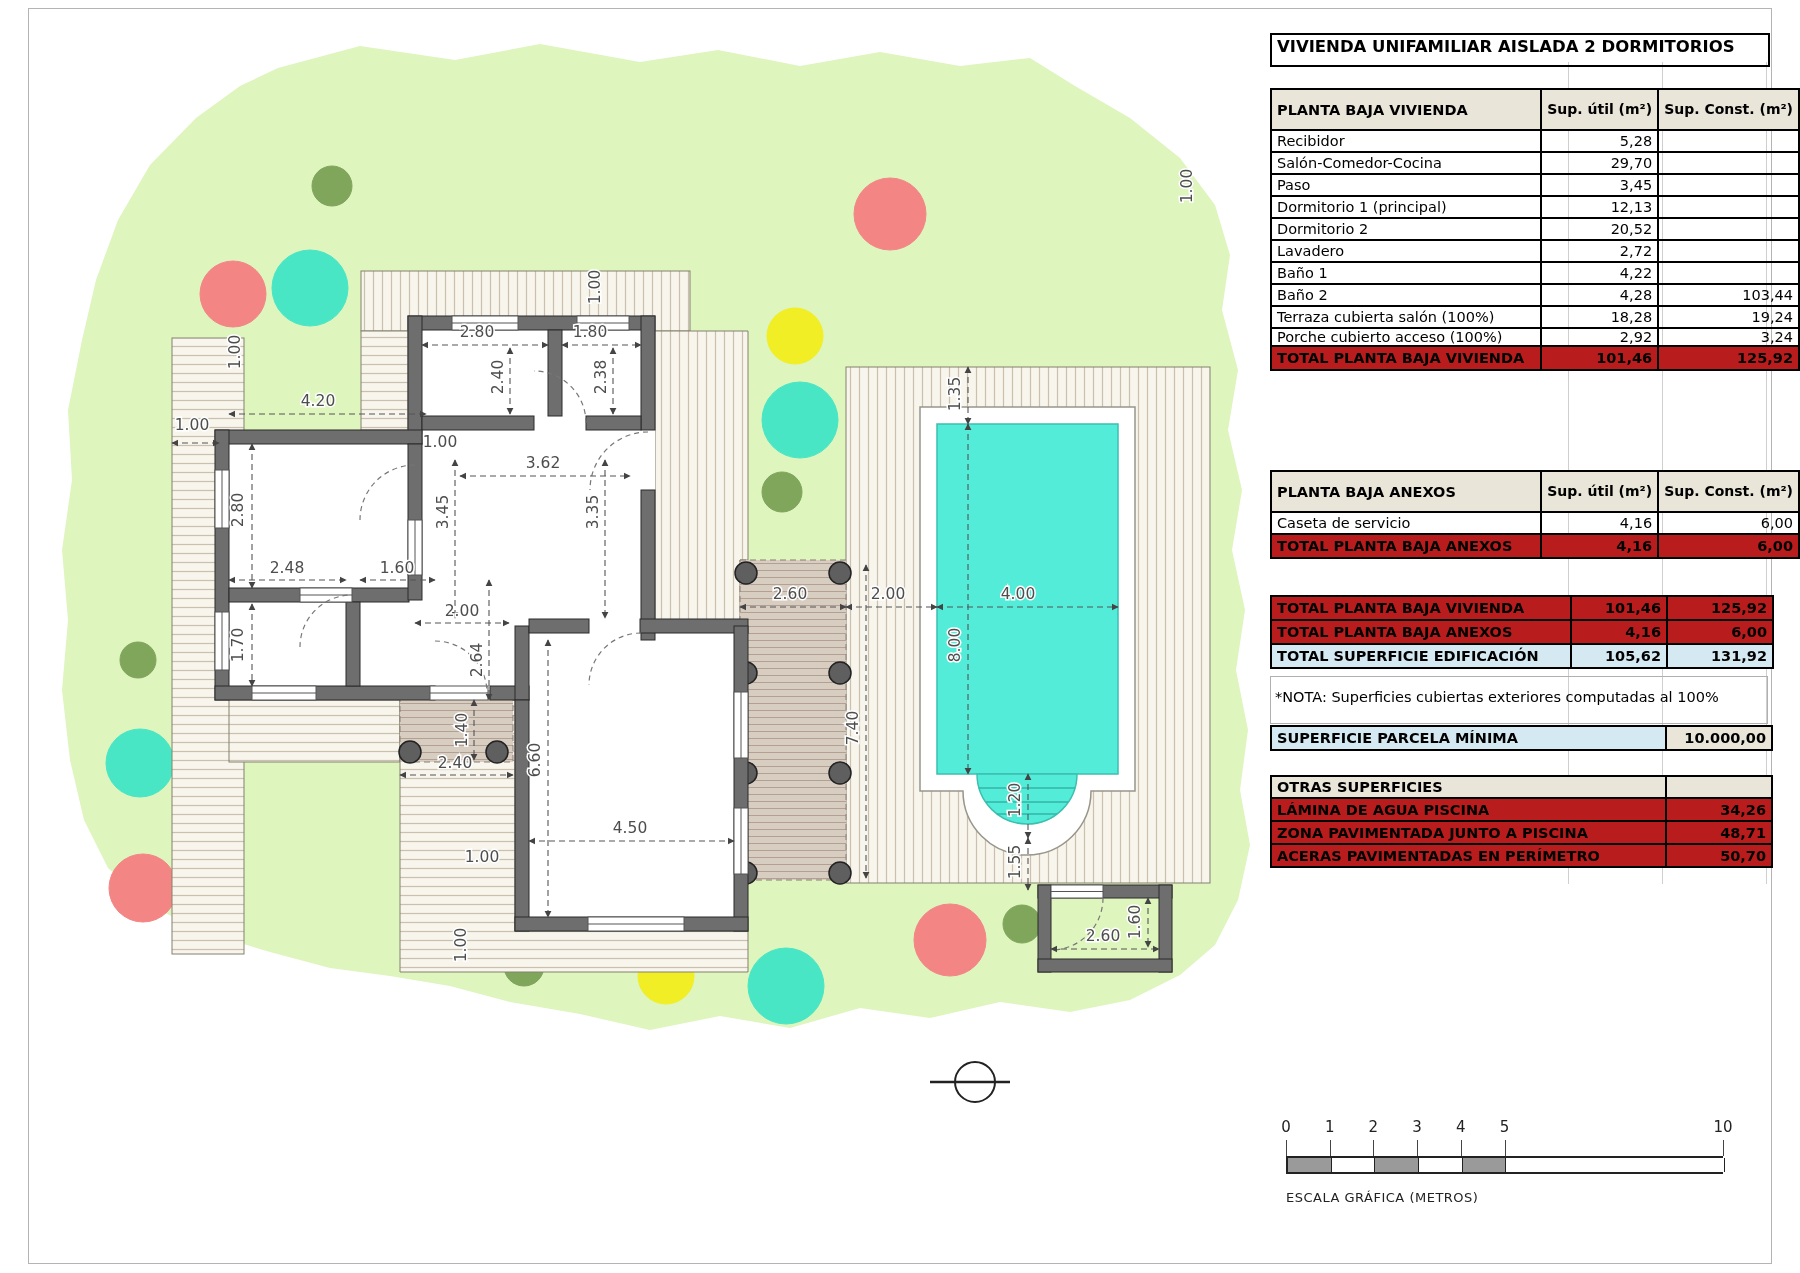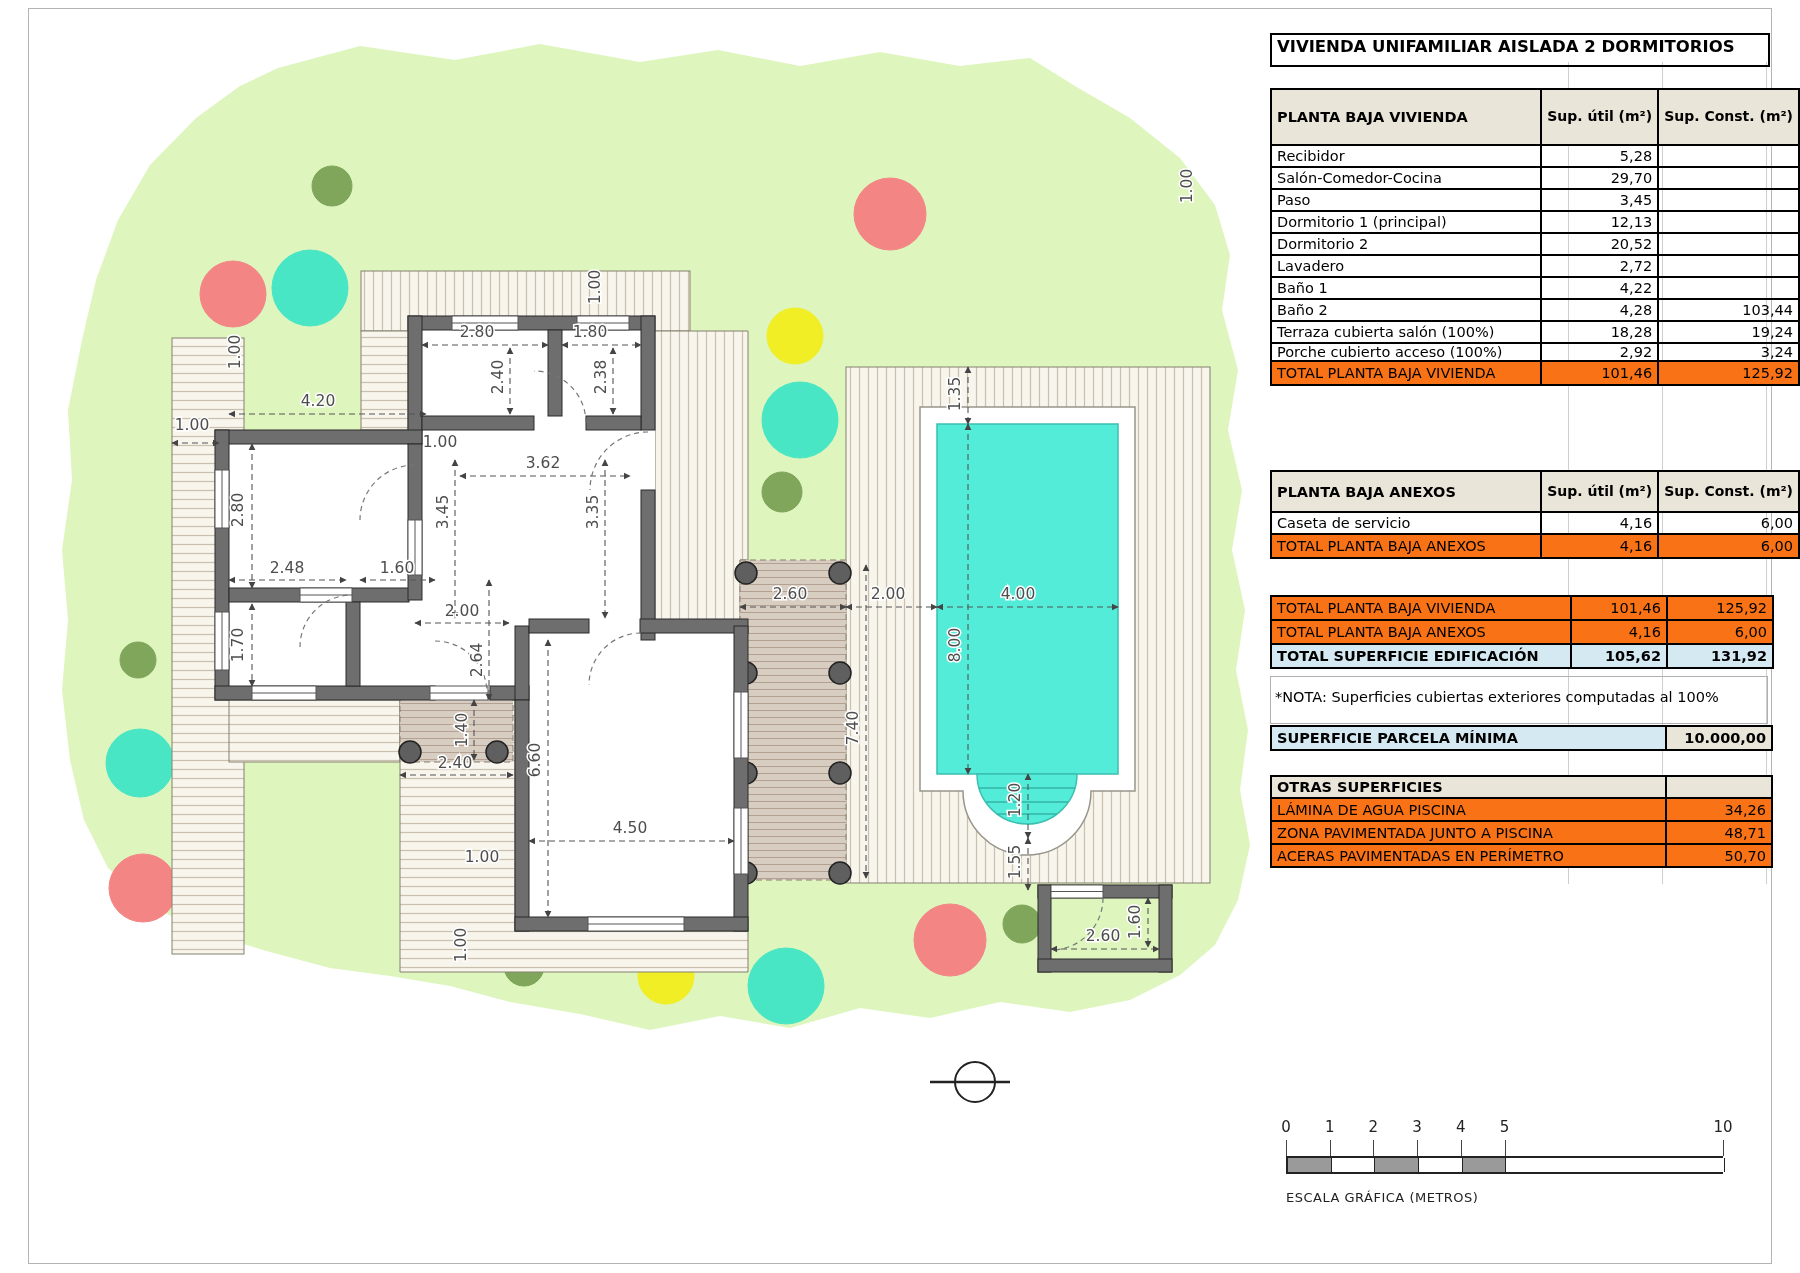--- a/index.html
+++ b/index.html
@@ -11,21 +11,21 @@
 
   
   .tbl{position:absolute;border-collapse:collapse;table-layout:fixed;
        font-family:"DejaVu Sans",sans-serif;font-size:14.5px;color:#000;}
   .tbl td{border:2px solid #000;padding:0 5px;overflow:hidden;white-space:nowrap;}
   .lab{text-align:left;}
   .val{text-align:right;}
   .hdr{background:#e9e5d8;font-weight:bold;}
   .colhdr{background:#e9e5d8;font-weight:bold;text-align:center;white-space:pre-line;
           line-height:1.25;font-size:14px;}
-  .total{background:#f97316;font-weight:normal;}
+  .total{background:#b91c1c;font-weight:bold;}
   .blue{background:#d5e9f2;font-weight:bold;}
   .beigeval{background:#e9e5d8;font-weight:bold;}
   #title-box{position:absolute;left:1270px;top:33px;width:486px;height:26px;
              border:2px solid #000;font-weight:bold;font-size:16.5px;
              padding:2px 5px;white-space:nowrap;}
   #nota-box{position:absolute;left:1270px;top:676px;width:488px;height:22px;
             border:1px solid #b0b0b0;font-size:14.5px;padding:12px 4px;white-space:nowrap;}
   .ghost{position:absolute;background:#cfcfcf;width:1px;pointer-events:none;}
 
   
@@ -246,21 +246,21 @@
     </svg>
 
   <div class="ghost" style="left:1568px;top:62px;height:822px"></div>
   <div class="ghost" style="left:1662px;top:62px;height:822px"></div>
   <div class="ghost" style="left:1766px;top:62px;height:822px"></div>
 
   <div id="title-box">VIVIENDA UNIFAMILIAR AISLADA 2 DORMITORIOS</div>
   <div id="tables-layer">
       <table class="tbl" style="left: 1270px; top: 88px;">
         <tbody>
-          <tr style="height: 56px;">
+          <tr style="height: 41px;">
             <td class="hdr lab" style="width: 288px;">PLANTA BAJA VIVIENDA</td>
             <td class="colhdr" style="width: 84px;">Sup. útil
 (m²)</td>
             <td class="colhdr" style="width: 94px;">Sup. Const.
 (m²)</td>
           </tr>
           <tr style="height: 22px;">
             <td class="lab">Recibidor</td>
             <td class="val">5,28</td>
             <td class="val"></td>

